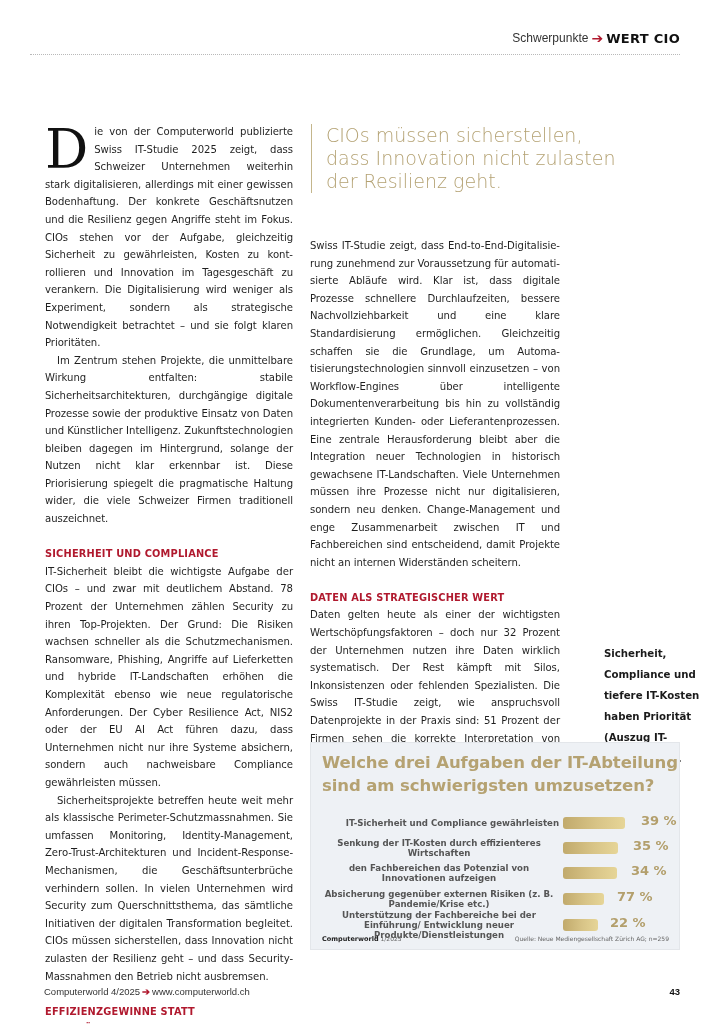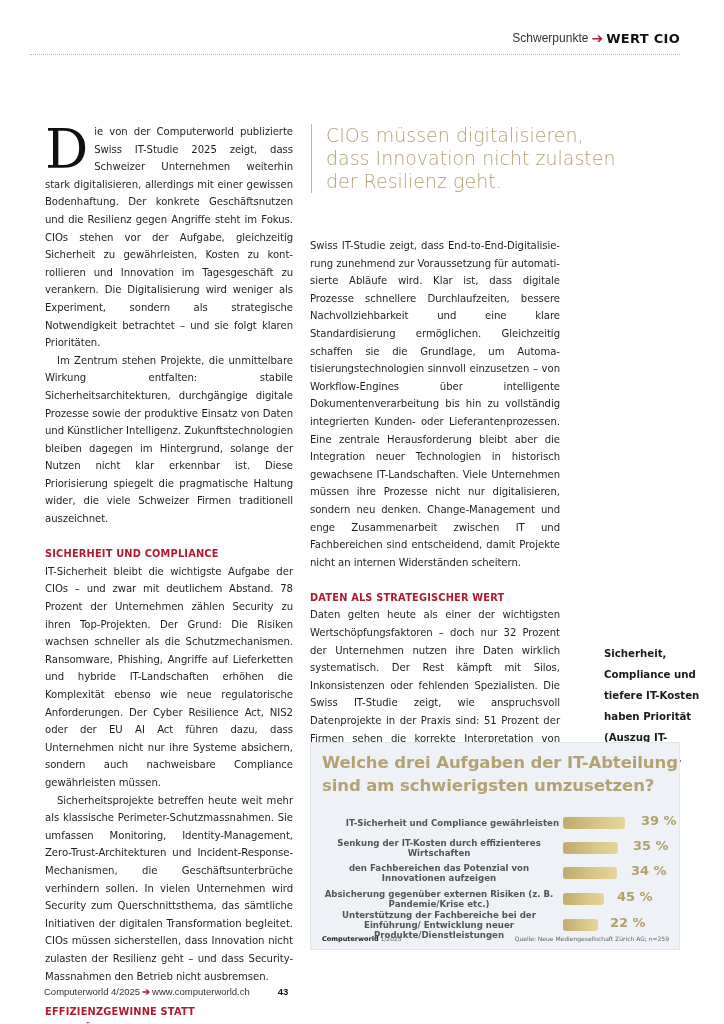--- a/index.html
+++ b/index.html
@@ -28,21 +28,21 @@
 
     .chart { position: absolute; left: 310px; top: 742px; width: 370px; height: 208px; background: #eef1f5; border: 1px solid #e3e6ea; }
     .chart-title { position: absolute; left: 11px; top: 8px; font-weight: bold; font-size: 16.5px; line-height: 23px; color: #b5a272; letter-spacing: -0.1px; }
     .bar-row { position: absolute; left: 0; width: 370px; height: 24px; }
     .bar-label { position: absolute; right: 122px; top: 0; width: 240px; text-align: center; font-size: 8.6px; line-height: 10px; color: #555; font-weight: bold; display: flex; align-items: center; justify-content: flex-end; height: 24px; }
     .bar { position: absolute; left: 252px; top: 6px; height: 12px; border-radius: 3px; background: linear-gradient(90deg, #c1aa6c 0%, #d8c487 55%, #e6d597 100%); }
     .bar-value { position: absolute; top: 2px; font-size: 13px; font-weight: bold; color: #b39f6c; }
     .chart-footer { position: absolute; left: 11px; right: 10px; bottom: 6px; display: flex; justify-content: space-between; font-size: 6px; color: #666; }
     .chart-footer .pub { font-weight: bold; color: #222; font-size: 6.5px; }
 
-    .footer { position: absolute; left: 44px; right: 44px; top: 986px; display: flex; font-family: "Liberation Sans", sans-serif; font-size: 9.5px; color: #333; gap: 28px; }
+    .footer { position: absolute; left: 44px; right: 44px; top: 986px; display: flex; justify-content: space-between; font-family: "Liberation Sans", sans-serif; font-size: 9.5px; color: #333; }
     .footer .arrow { color: #b0192e; font-weight: bold; margin: 0 2px; }
     .footer .page-num { font-weight: bold; color: #111; }
   </style>
 </head>
 <body>
 
 <div class="header">
   <span class="section">Schwerpunkte</span>
   <span class="arrow">➔</span>
   <span class="brand">WERT CIO</span>
@@ -54,21 +54,21 @@
   <p class="indent">Im Zentrum stehen Projekte, die unmittelbare Wirkung entfalten: stabile Sicherheitsarchitekturen, durchgängige digitale Prozesse sowie der produk­tive Einsatz von Daten und Künstlicher Intelligenz. Zukunftstechnologien bleiben dagegen im Hinter­grund, solange der Nutzen nicht klar erkennbar ist. Diese Priorisierung spiegelt die pragmatische Hal­tung wider, die viele Schweizer Firmen traditionell auszeichnet.</p>
   <div class="spacer"></div>
   <p class="subhead">SICHERHEIT UND COMPLIANCE</p>
   <p>IT-Sicherheit bleibt die wichtigste Aufgabe der CIOs – und zwar mit deutlichem Abstand. 78 Prozent der Unternehmen zählen Security zu ihren Top-Projek­ten. Der Grund: Die Risiken wachsen schneller als die Schutzmechanismen. Ransomware, Phishing, An­griffe auf Lieferketten und hybride IT-Landschaften erhöhen die Komplexität ebenso wie neue regulato­rische Anforderungen. Der Cyber Resilience Act, NIS2 oder der EU AI Act führen dazu, dass Unternehmen nicht nur ihre Systeme absichern, sondern auch nachweisbare Compliance gewährleisten müssen.</p>
   <p class="indent">Sicherheitsprojekte betreffen heute weit mehr als klassische Perimeter-Schutzmassnahmen. Sie um­fassen Monitoring, Identity-Management, Zero-Trust-Architekturen und Incident-Response-Mecha­nismen, die Geschäftsunterbrüche verhindern sollen. In vielen Unternehmen wird Security zum Quer­schnittsthema, das sämtliche Initiativen der digita­len Transformation begleitet. CIOs müssen sicher­stellen, dass Innovation nicht zulasten der Resilienz geht – und dass Security-Massnahmen den Betrieb nicht ausbremsen.</p>
   <div class="spacer"></div>
   <p class="subhead">EFFIZIENZGEWINNE STATT INSELLÖSUNGEN</p>
 
 </div>
 
-<div class="pullquote">CIOs müssen digitalisieren, dass Innovation nicht zulasten der Resilienz geht.</div>
+<div class="pullquote">CIOs müssen sicherstellen, dass Innovation nicht zulasten der Resilienz geht.</div>
 
 <div class="col col-mid">
   <p>Swiss IT-Studie zeigt, dass End-to-End-Digitalisie­rung zunehmend zur Voraussetzung für automati­sierte Abläufe wird. Klar ist, dass digitale Prozesse schnellere Durchlaufzeiten, bessere Nachvollziehbar­keit und eine klare Standardisierung ermöglichen. Gleichzeitig schaffen sie die Grundlage, um Automa­tisierungstechnologien sinnvoll einzusetzen – von Workflow-Engines über intelligente Dokumentenver­arbeitung bis hin zu vollständig integrierten Kunden- oder Lieferantenprozessen. Eine zentrale Herausfor­derung bleibt aber die Integration neuer Technolo­gien in historisch gewachsene IT-Landschaften. Viele Unternehmen müssen ihre Prozesse nicht nur digi­talisieren, sondern neu denken. Change-Manage­ment und enge Zusammenarbeit zwischen IT und Fachbereichen sind entscheidend, damit Projekte nicht an internen Widerständen scheitern.</p>
   <div class="spacer"></div>
   <p class="subhead">DATEN ALS STRATEGISCHER WERT</p>
   <p><span>Daten gelten heute als einer der wichtigsten Wert­schöpfungsfaktoren – doch nur 32 Prozent der Un­ternehmen nutzen ihre Daten wirklich systematisch. Der Rest kämpft mit Silos, Inkonsistenzen oder feh­lenden Spezialisten. Die Swiss IT-Studie zeigt, wie an­spruchsvoll Datenprojekte in der Praxis sind: 51 Pro­zent der Firmen sehen die korrekte Interpretation von Analysen als grösste Herausforderung, gefolgt von der Auswahl und Verknüpfung relevanter Daten. Die Priorisierung von Business Intelligence und Pre-</span><span class="cont-arrow">➔</span></p>
 </div>
 
 <div class="caption">Sicherheit, Compliance und tiefere IT-Kosten haben Priorität (Auszug IT-Studie 2025).</div>
 
@@ -89,21 +89,21 @@
     <div class="bar-value" style="left:322px;">35 %</div>
   </div>
   <div class="bar-row" style="top:118px;">
     <div class="bar-label">den Fachbereichen das Potenzial von Innovationen aufzeigen</div>
     <div class="bar" style="width:54px;"></div>
     <div class="bar-value" style="left:320px;">34 %</div>
   </div>
   <div class="bar-row" style="top:144px;">
     <div class="bar-label">Absicherung gegenüber externen Risiken (z. B. Pandemie/Krise etc.)</div>
     <div class="bar" style="width:41px;"></div>
-    <div class="bar-value" style="left:306px;">45 %</div>
+    <div class="bar-value" style="left:306px;">77 %</div>
   </div>
   <div class="bar-row" style="top:170px;">
     <div class="bar-label">Unterstützung der Fachbereiche bei der Einführung/ Entwicklung neuer Produkte/Dienstleistungen</div>
     <div class="bar" style="width:35px;"></div>
     <div class="bar-value" style="left:299px;">22 %</div>
   </div>
 
   <div class="chart-footer">
     <span><span class="pub">Computerworld</span> <span>1/2025</span></span>
     <span>Quelle: Neue Mediengesellschaft Zürich AG; n=259</span>

